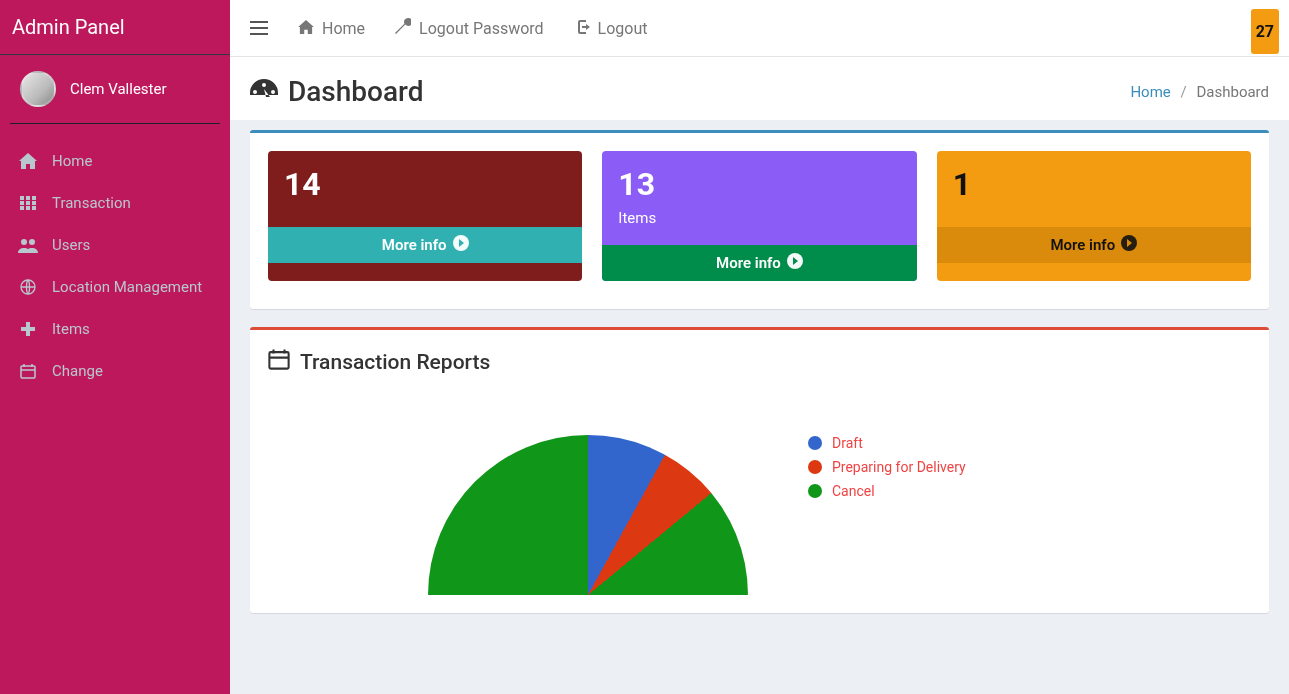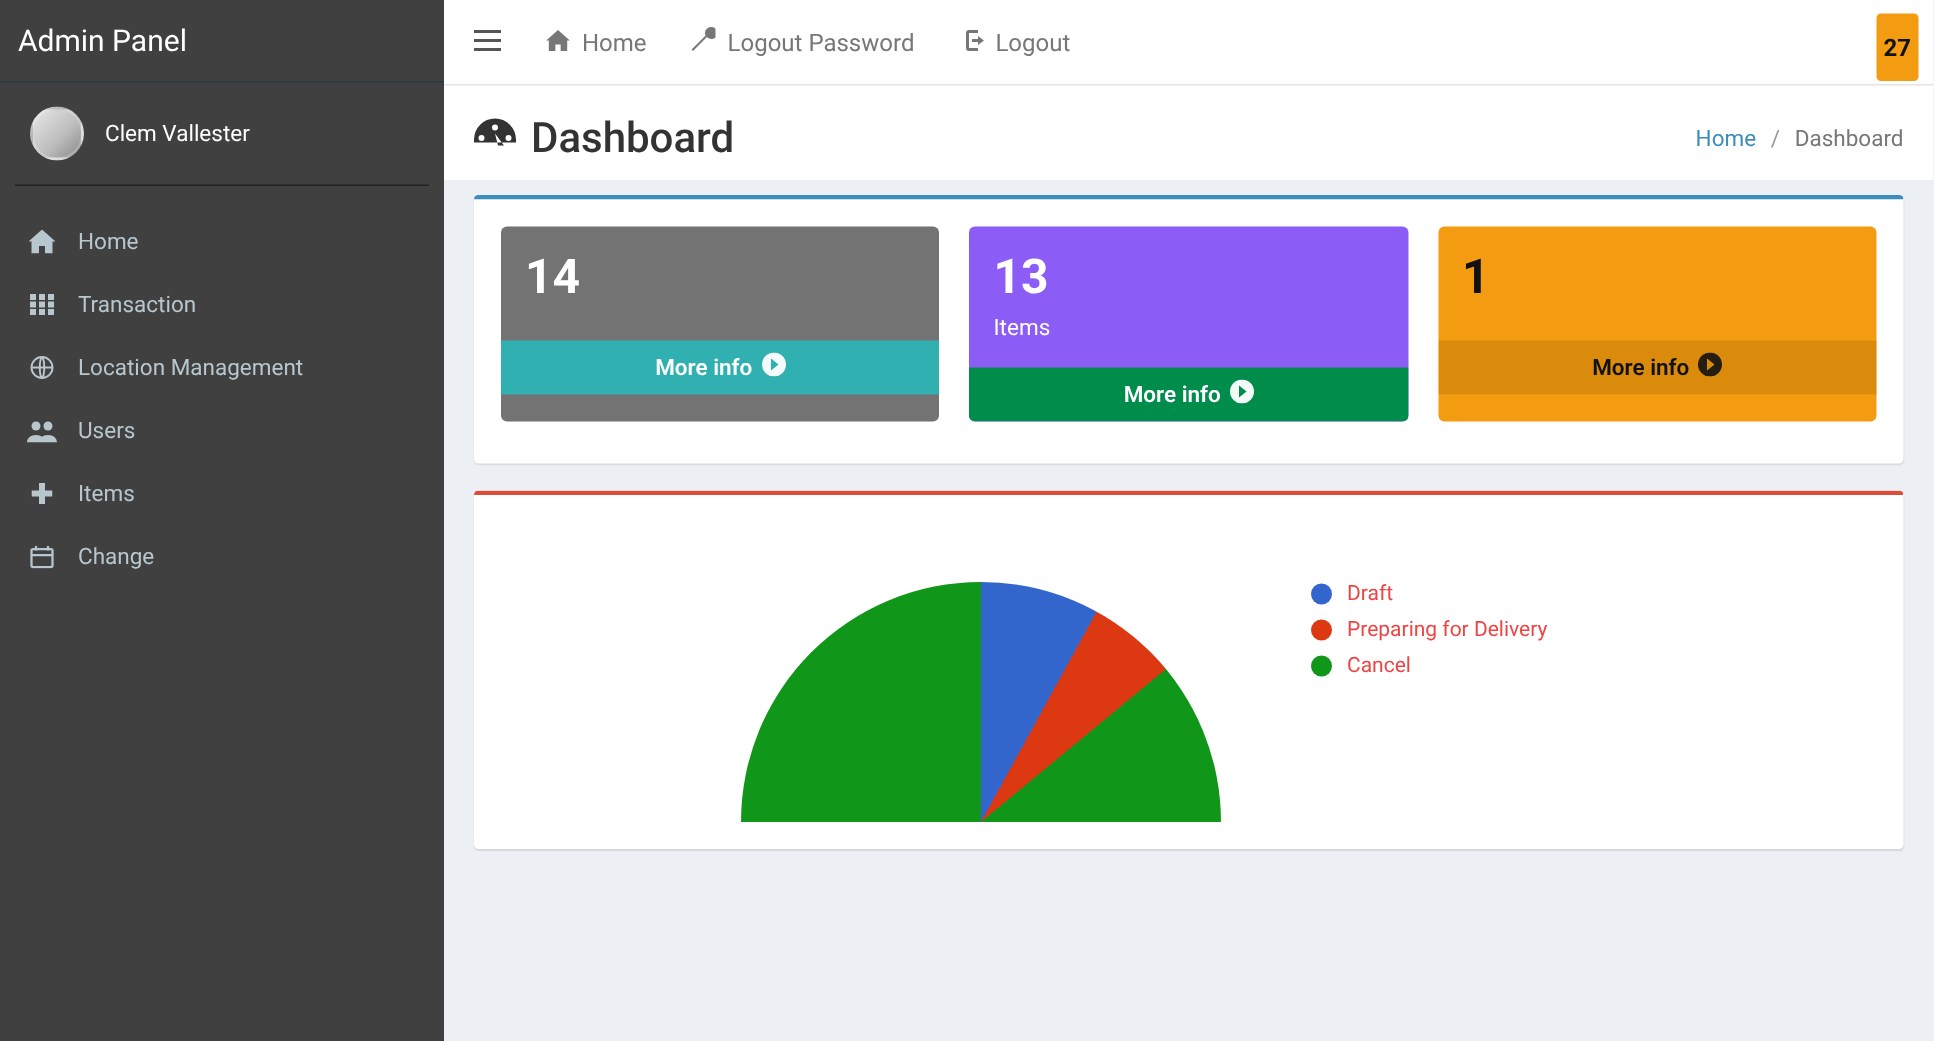--- a/index.html
+++ b/index.html
@@ -1,20 +1,20 @@
 <!DOCTYPE html>
 <html><head>
 <meta charset="utf-8">
 <style>
 * { margin: 0; padding: 0; box-sizing: border-box; }
 body { font-family: -apple-system, BlinkMacSystemFont, "Segoe UI", Roboto, Helvetica, Arial, sans-serif; background: #ecf0f5; color: #333; }
 .wrapper { display: flex; min-height: 100vh; }
 
 
-.sidebar { width: 296px; background: #404040; color: #b8c7ce; flex-shrink: 0; }
+.sidebar { width: 230px; background: #be185d; color: #b8c7ce; flex-shrink: 0; }
 .brand { padding: 15px 12px; font-size: 20px; color: #fff; border-bottom: 1px solid #2c3b41; }
 .user-panel { padding: 16px 10px 16px 20px; display: flex; align-items: center; gap: 14px; }
 .avatar { width: 36px; height: 36px; border-radius: 50%; background: linear-gradient(135deg,#e8e8e8 0%, #bbb 60%, #888 100%); border: 2px solid rgba(255,255,255,0.2); }
 .user-name { color: #fff; font-size: 15px; }
 .nav-sep { height: 1px; background: #1a2226; margin: 0 10px 10px; }
 .nav { list-style: none; padding-top: 6px; }
 .nav li { display: flex; align-items: center; gap: 14px; padding: 12px 18px; cursor: pointer; color: #b8c7ce; font-size: 15px; }
 .nav-icon { width: 20px; display: inline-flex; justify-content: center; font-size: 16px; }
 
 
@@ -38,21 +38,21 @@
 .panel { background: #fff; border-radius: 3px; padding: 18px; margin-bottom: 18px; box-shadow: 0 1px 1px rgba(0,0,0,0.1); }
 .panel.blue-top { border-top: 3px solid #3c8dbc; }
 .panel.red-top { border-top: 3px solid #dd4b39; }
 
 .info-row { display: flex; gap: 20px; margin-bottom: 10px; }
 .info-box { flex: 1; border-radius: 4px; overflow: hidden; display: flex; flex-direction: column; color: #fff; }
 .info-inner { padding: 14px 16px 18px; }
 .info-num { font-size: 32px; font-weight: 700; margin-bottom: 6px; }
 .info-label { font-size: 15px; }
 .info-footer { text-align: center; padding: 8px 0; font-size: 15px; font-weight: 600; cursor: pointer; display: flex; align-items: center; justify-content: center; gap: 6px; }
-.teal { background: #737373; }
+.teal { background: #7f1d1d; }
 .teal .info-footer { background: #30b0b0; }
 .green { background: #8b5cf6; }
 .green .info-footer { background: #008d4c; }
 .yellow { background: #f39c12; color: #111; }
 .yellow .info-label, .yellow .info-num { color: #111; }
 .yellow .info-footer { background: #db8b0b; color: #111; }
 
 .section-title { font-size: 21px; font-weight: 500; display: flex; align-items: center; gap: 10px; margin-bottom: 20px; }
 
 
@@ -94,36 +94,36 @@
               <rect x="12" y="5" width="4" height="4"></rect>
               <rect y="10" width="4" height="4"></rect>
               <rect x="6" y="10" width="4" height="4"></rect>
               <rect x="12" y="10" width="4" height="4"></rect>
             </svg>
           </span>
         <span>Transaction</span>
       </li>
       <li>
         <span class="nav-icon">
-            <svg width="16" height="16" viewBox="0 0 16 16" fill="none" stroke="#b8c7ce" stroke-width="1.3">
-              <circle cx="8" cy="8" r="7"></circle>
-              <path d="M1 8h14M8 1c2 2 2 12 0 14M8 1c-2 2-2 12 0 14"></path>
-            </svg>
-          </span>
-        <span>Location Management</span>
-      </li>
-      <li>
-        <span class="nav-icon">
             <svg width="20" height="16" viewBox="0 0 20 16" fill="#b8c7ce">
               <circle cx="6" cy="5" r="3"></circle>
               <circle cx="14" cy="5" r="3"></circle>
               <path d="M0 16c0-3 2.5-5 6-5s6 2 6 5zm8 0c0-3 2.5-5 6-5s6 2 6 5z"></path>
             </svg>
           </span>
         <span>Users</span>
+      </li>
+      <li>
+        <span class="nav-icon">
+            <svg width="16" height="16" viewBox="0 0 16 16" fill="none" stroke="#b8c7ce" stroke-width="1.3">
+              <circle cx="8" cy="8" r="7"></circle>
+              <path d="M1 8h14M8 1c2 2 2 12 0 14M8 1c-2 2-2 12 0 14"></path>
+            </svg>
+          </span>
+        <span>Location Management</span>
       </li>
       <li>
         <span class="nav-icon">
             <svg width="14" height="14" viewBox="0 0 14 14" fill="#b8c7ce">
               <rect x="5" width="4" height="14"></rect>
               <rect y="5" width="14" height="4"></rect>
             </svg>
           </span>
         <span>Items</span>
       </li>
@@ -227,20 +227,27 @@
               <span><svg width="16" height="16" viewBox="0 0 16 16">
                     <circle cx="8" cy="8" r="8" fill="#111" opacity="0.9"></circle>
                     <path d="M6 4l5 4-5 4z" fill="#db8b0b"></path>
                   </svg></span>
             </div>
           </div>
         </div>
       </div>
 
       <div class="panel red-top">
+        <div class="section-title">
+          <span><svg width="22" height="22" viewBox="0 0 16 16" fill="none" stroke="#333" stroke-width="1.5">
+                <rect x="1" y="3" width="14" height="12" rx="1"></rect>
+                <path d="M1 7h14M4 1v3M12 1v3"></path>
+              </svg></span>
+          <span>Transaction Reports</span>
+        </div>
 
         <div class="chart-wrap">
           <div class="pie">
             <div class="pie-circle" id="pie-circle" style="background: conic-gradient(rgb(51, 102, 204) 0deg, rgb(51, 102, 204) 28.8deg, rgb(220, 57, 18) 28.8deg, rgb(220, 57, 18) 50.4deg, rgb(16, 150, 24) 50.4deg, rgb(16, 150, 24) 360deg);"></div>
           </div>
           <ul class="legend" id="legend">
               <li>
                 <span class="legend-dot" style="background: rgb(51, 102, 204);"></span>
                 <span>Draft</span>
               </li>

